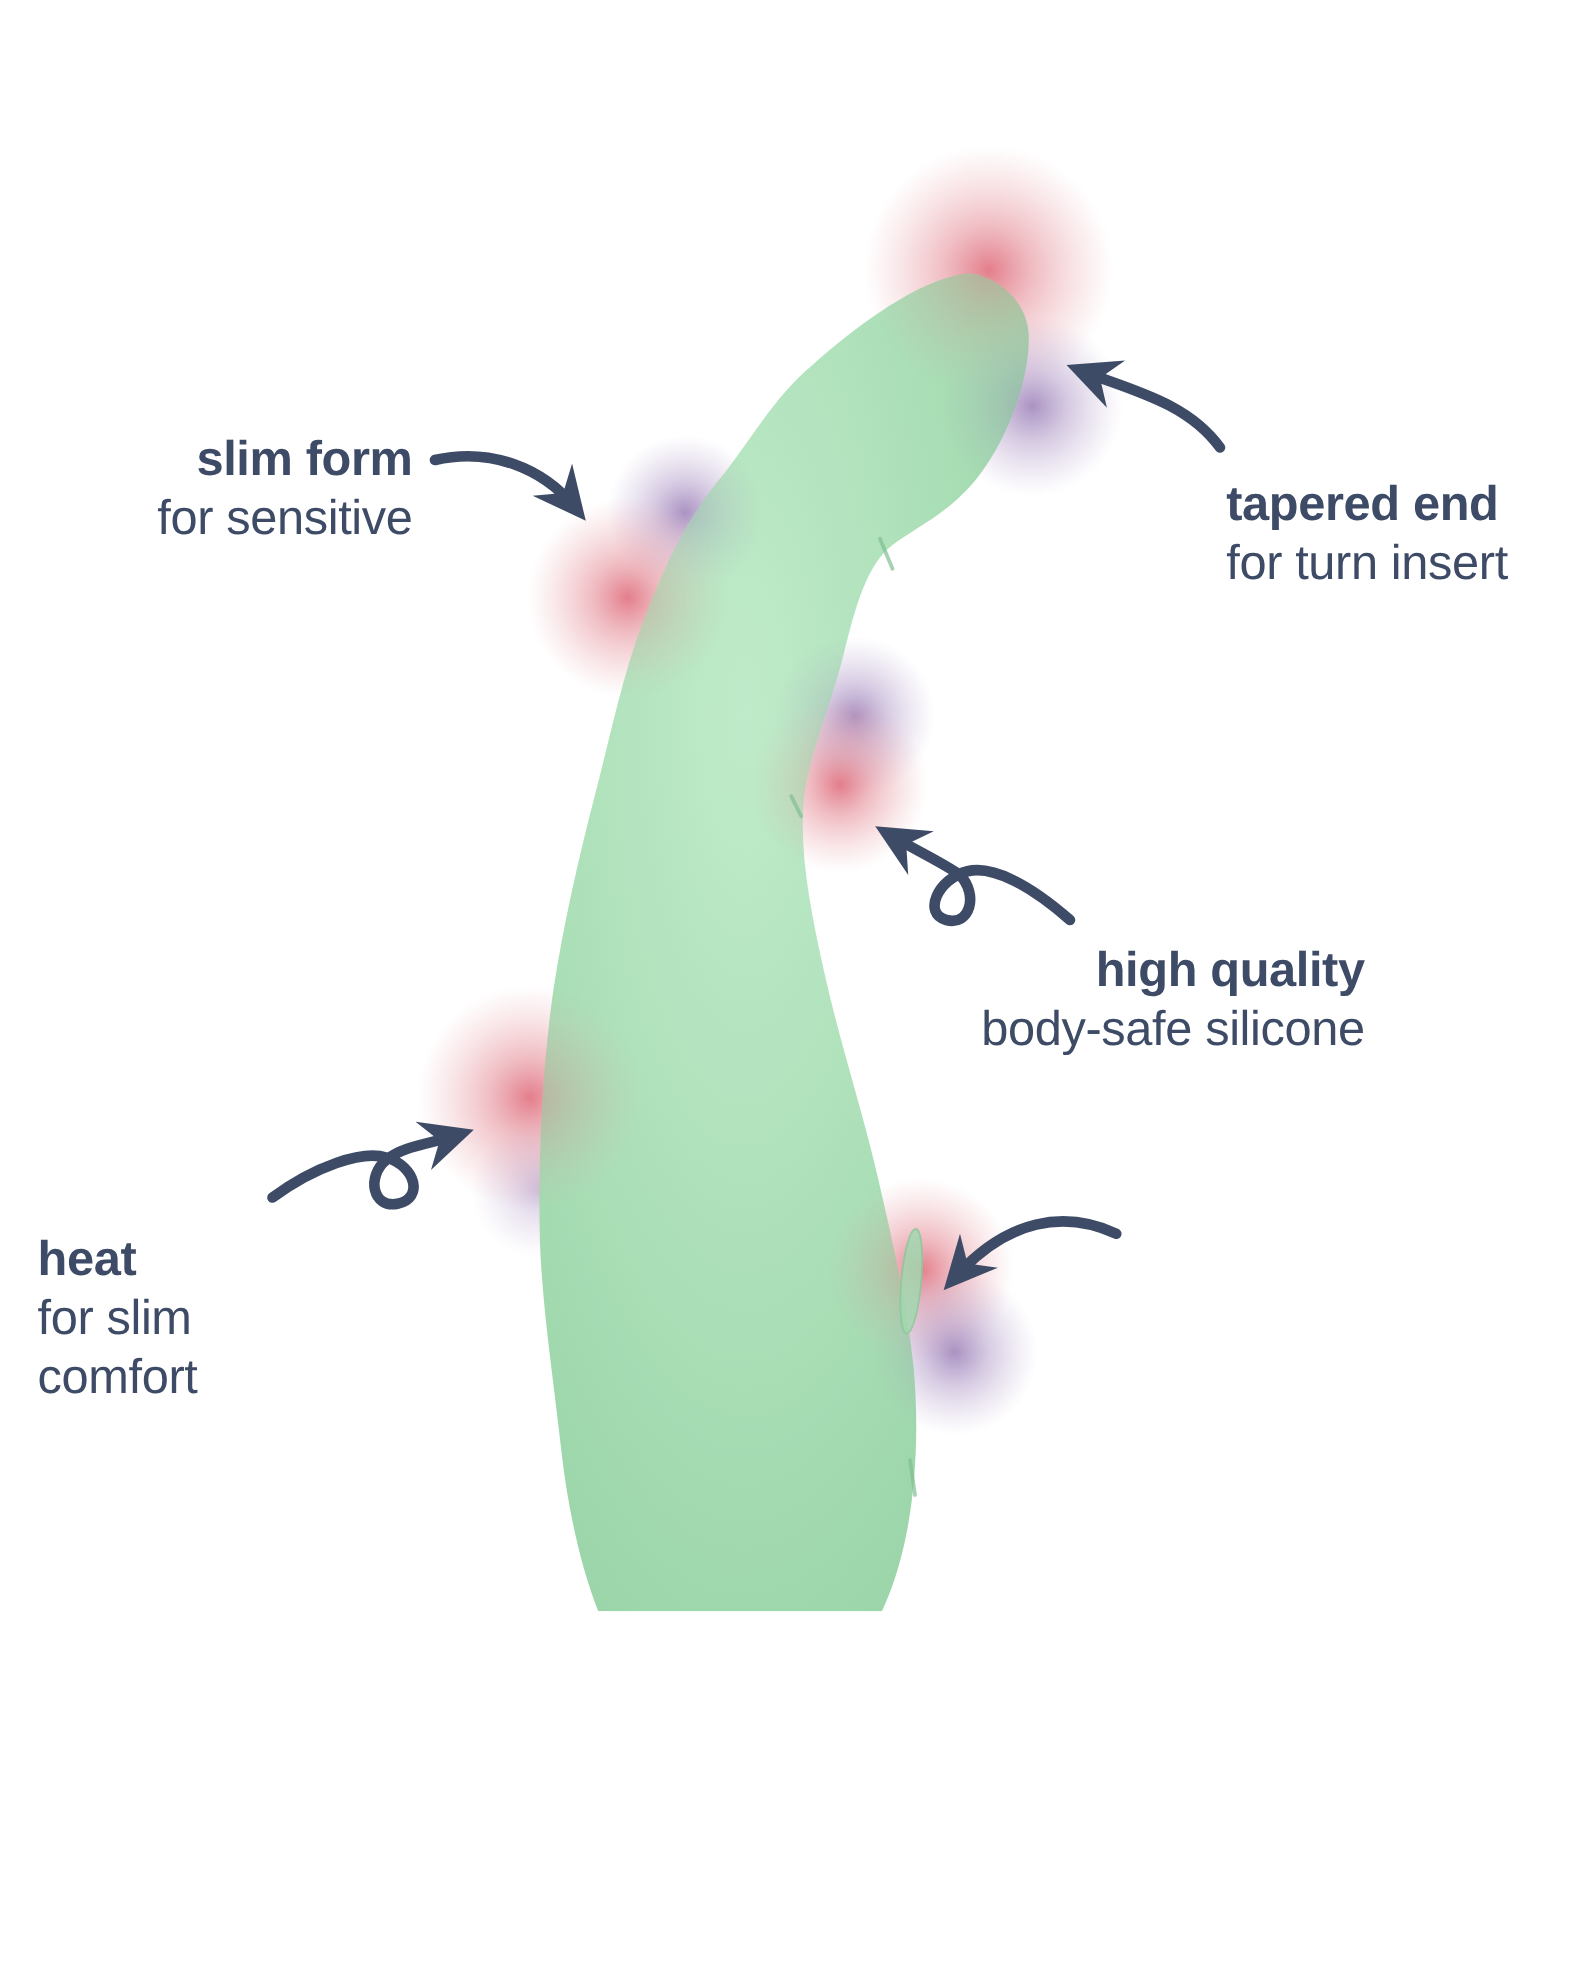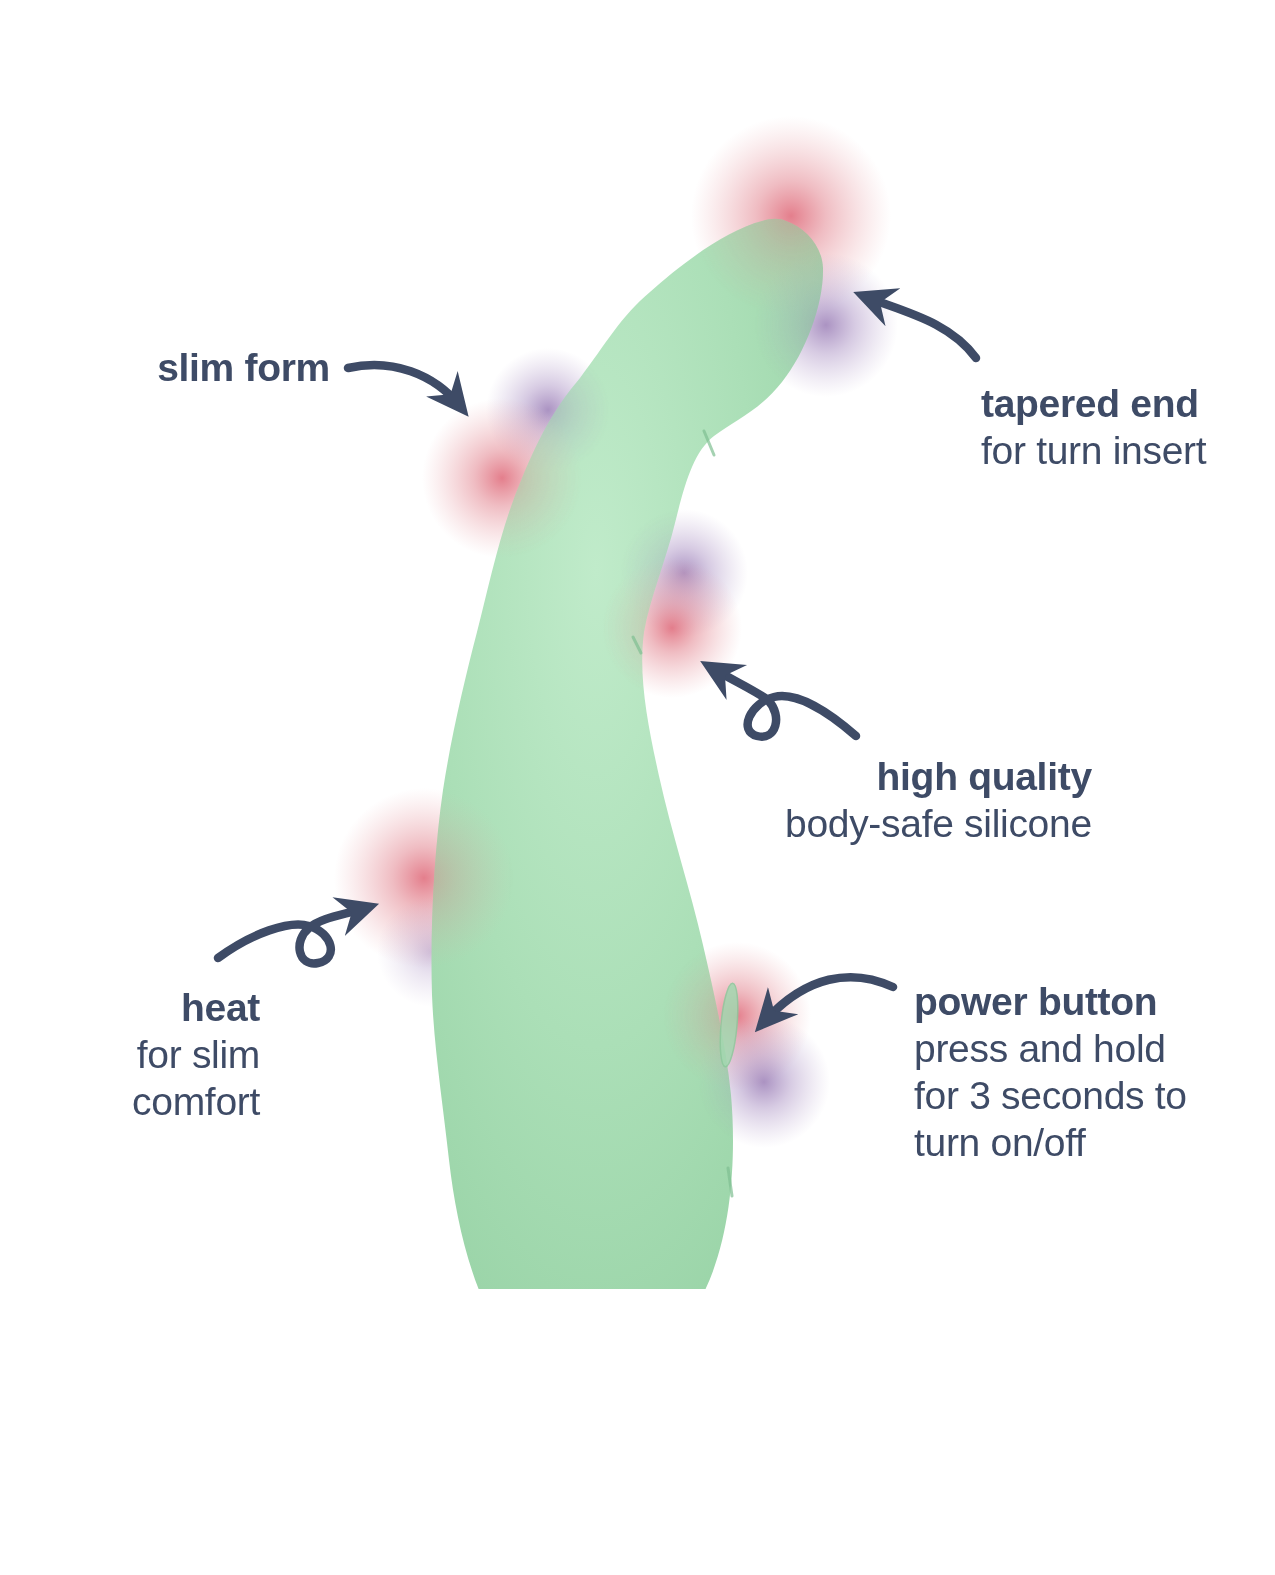--- a/index.html
+++ b/index.html
@@ -7,21 +7,21 @@
     position:relative;width:1275px;height:1289px;background:#ffffff;overflow:hidden;
     font-family:"Liberation Sans",sans-serif;color:#3e4b66;padding-left:16px;
   }
   #art{position:absolute;left:0;top:0;width:1275px;height:1575px;}
   .label{position:absolute;font-size:39px;line-height:47px;letter-spacing:-0.3px;}
   .label .t{font-weight:700;}
   .label .l{font-weight:400;}
   .lab-slim{left:40px;top:344px;width:290px;text-align:right;}
   .lab-tapered{left:933px;top:380px;text-align:left;margin-left:48px;}
   .lab-quality{left:785px;top:753px;text-align:right;}
-  .lab-heat{left:40px;top:984px;width:220px;text-align:right;}
+  .lab-heat{left:30px;top:984px;width:220px;text-align:left;}
   .lab-power{left:914px;top:978px;text-align:left;}
 </style>
 </head>
 <body>
 
 <div id="stage">
 
   <svg id="art" viewBox="0 0 1275 1575" xmlns="http://www.w3.org/2000/svg">
     <defs>
       <radialGradient id="gBody" cx="0.42" cy="0.30" r="0.90">
@@ -114,38 +114,33 @@
       <path d="M 856 736 C 824 708, 794 692, 774 697 C 750 703, 738 731, 757 736
                C 776 741, 783 716, 768 700 C 754 690, 736 682, 712 668" marker-end="url(#ah)"></path>
       <path d="M 218 958 C 252 933, 290 920, 309 926 C 333 933, 339 959, 318 963
                C 298 967, 293 941, 309 928 C 322 917, 344 915, 366 908" marker-end="url(#ah)"></path>
       <path d="M 893 987 C 852 968, 806 975, 764 1022" marker-end="url(#ah)"></path>
     </g>
   </svg>
 
   <div class="label lab-slim">
     <div class="t">slim form</div>
+    <div class="l">for sensitive</div>
   </div>
 
   <div class="label lab-tapered">
     <div class="t">tapered end</div>
     <div class="l">for turn insert</div>
   </div>
 
   <div class="label lab-quality">
     <div class="t">high quality</div>
     <div class="l">body-safe silicone</div>
   </div>
 
   <div class="label lab-heat">
     <div class="t">heat</div>
     <div class="l">for slim</div>
     <div class="l">comfort</div>
   </div>
 
-  <div class="label lab-power">
-    <div class="t">power button</div>
-    <div class="l">press and hold</div>
-    <div class="l">for 3 seconds to</div>
-    <div class="l">turn on/off</div>
-  </div>
 
 </div>
 
 </body></html>

